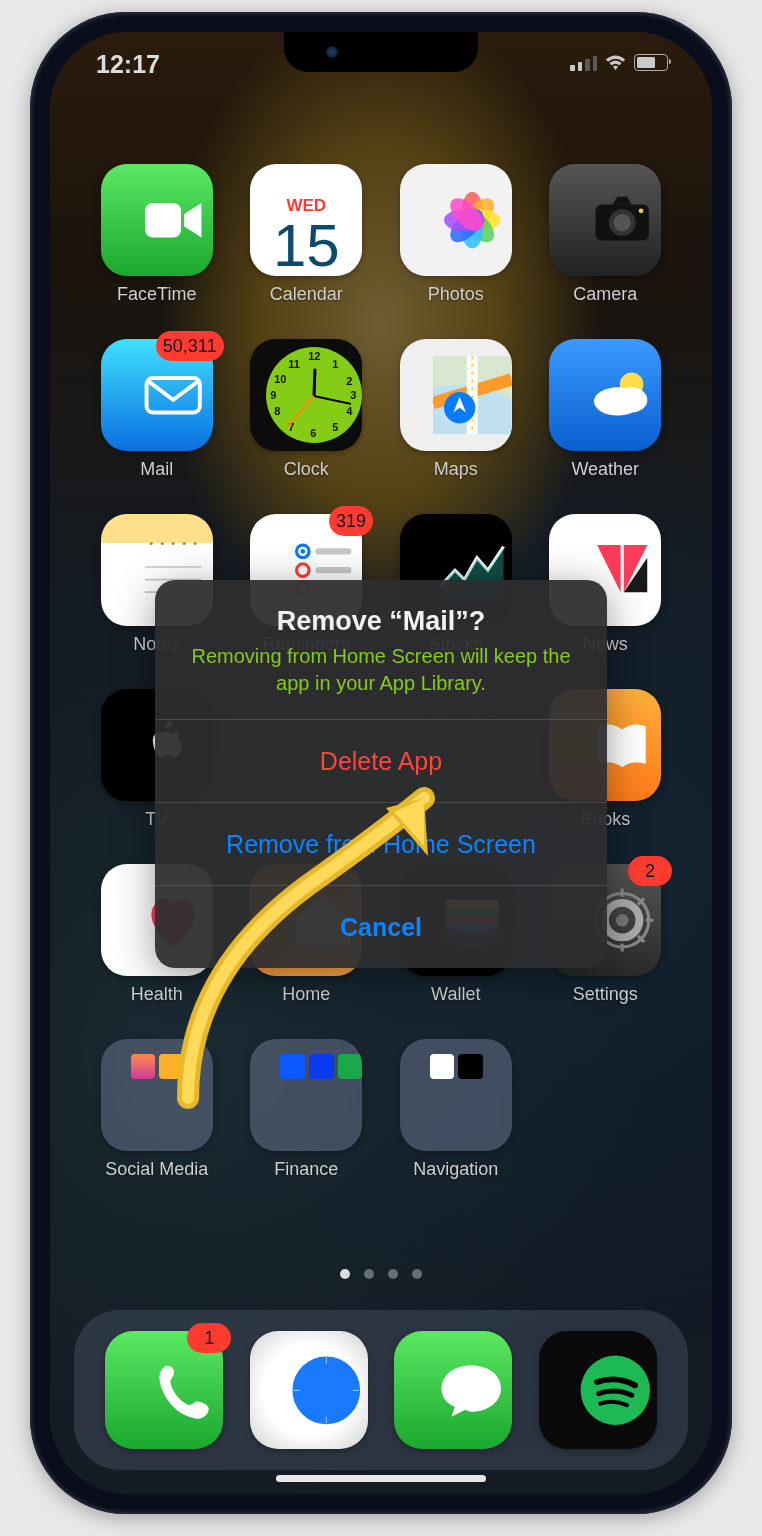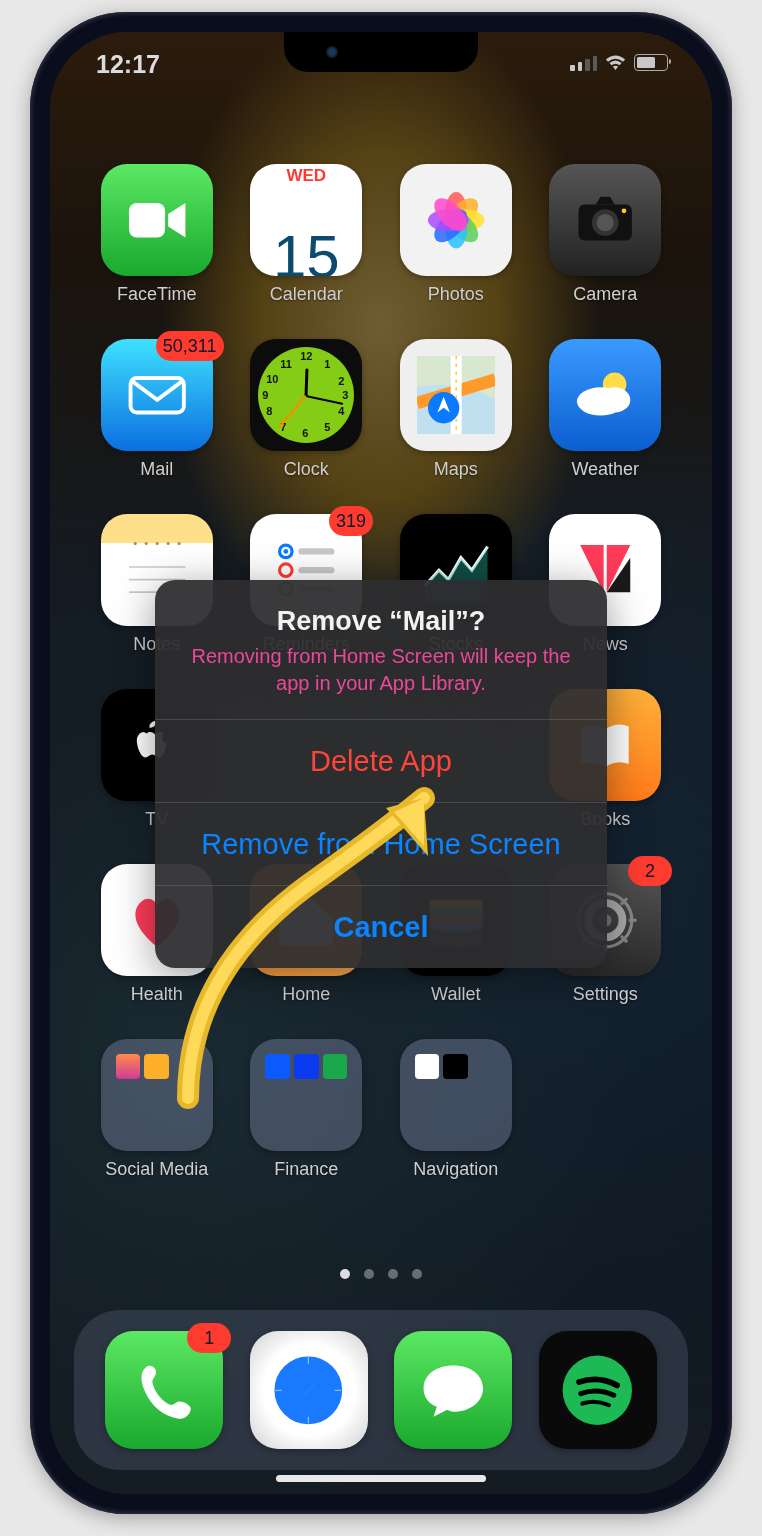--- a/index.html
+++ b/index.html
@@ -49,22 +49,22 @@
   .wifi svg{width:21px;height:16px;}
   .bat{width:32px;height:15px;border:1.5px solid #aaa;border-radius:4px;position:relative;}
   .bat::after{content:"";position:absolute;right:-4px;top:4px;width:2.5px;height:5px;background:#aaa;border-radius:0 2px 2px 0;}
   .bat i{position:absolute;left:2px;top:2px;bottom:2px;width:55%;background:#c8c8c8;border-radius:1.5px;}
 
   
   .grid{position:absolute;top:132px;left:48px;right:48px;
     display:grid;grid-template-columns:repeat(4,1fr);gap:34px 32px;z-index:5;}
   .app{display:flex;flex-direction:column;align-items:center;position:relative;}
   .icn{width:112px;height:112px;border-radius:26px;position:relative;
-    box-shadow:0 2px 6px rgba(0,0,0,.3);display:flex;align-items:center;justify-content:center;
-    font-size:48px;overflow:hidden;gap:41px;}
+    box-shadow:0 2px 6px rgba(0,0,0,.3);display:flex;align-items:center;justify-content:flex-end;
+    font-size:48px;overflow:hidden;}
   .app .lbl{margin-top:8px;font-size:18px;color:#cfcfcf;text-align:center;font-weight:400;
     white-space:nowrap;text-shadow:0 1px 2px rgba(0,0,0,.5);}
   .badge{position:absolute;top:-8px;right:-8px;min-width:30px;height:30px;padding:0 7px;
     background:#ff3b30;border-radius:15px;color:#0f172a;font-size:18px;font-weight:500;
     display:flex;align-items:center;justify-content:center;z-index:2;}
   .badge.wide{min-width:50px;}
 
   
   .ic-facetime{background:linear-gradient(180deg,#5be863,#1aa82e);}
   .ic-calendar{background:#fff;flex-direction:column;}
@@ -108,23 +108,23 @@
 
   .homebar{position:absolute;left:50%;bottom:12px;transform:translateX(-50%);
     width:210px;height:7px;background:#e8e8e8;border-radius:4px;z-index:60;}
 
   
   .sheet{position:absolute;left:105px;width:452px;top:548px;z-index:30;
     background:rgba(46,46,48,.94);border-radius:20px;overflow:hidden;
     box-shadow:0 8px 40px rgba(0,0,0,.4);}
   .sheet .hdr{padding:26px 24px 22px;text-align:center;}
   .sheet .ttl{color:#f2f2f2;font-size:27px;font-weight:600;margin-bottom:6px;}
-  .sheet .msg{color:#ec4899;font-size:20px;line-height:1.35;}
+  .sheet .msg{color:#84cc16;font-size:20px;line-height:1.35;}
   .sheet .btn{border-top:1px solid rgba(120,120,120,.4);height:82px;
-    display:flex;align-items:center;justify-content:center;font-size:29px;cursor:pointer;}
+    display:flex;align-items:center;justify-content:center;font-size:25px;cursor:pointer;}
   .c-red{color:#ff453a;}
   .c-blue{color:#0a84ff;}
   .c-blue.bold{font-weight:600;}
 
   
   .arrow{position:absolute;z-index:35;left:78px;top:736px;width:360px;height:350px;pointer-events:none;}
 
   
   .icn svg{width:70%;height:70%;}
   .clockface{width:96px;height:96px;border-radius:50%;background:#84cc16;position:relative;}

